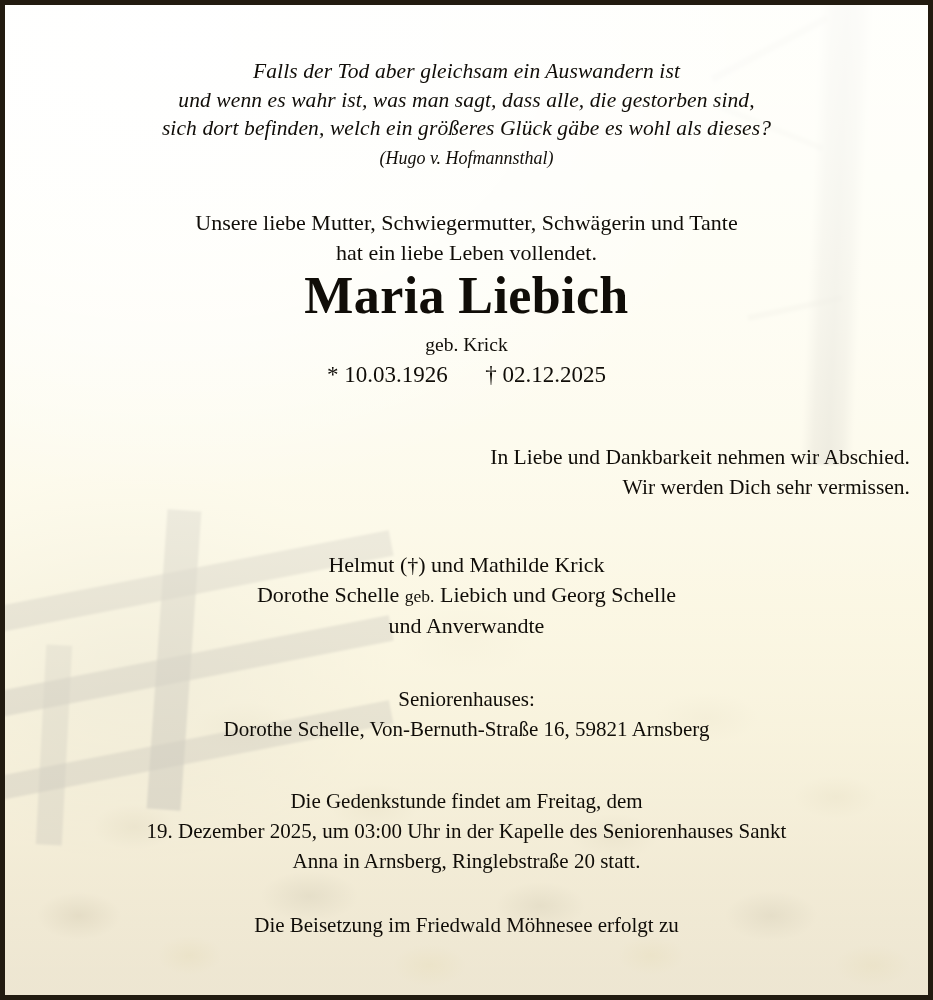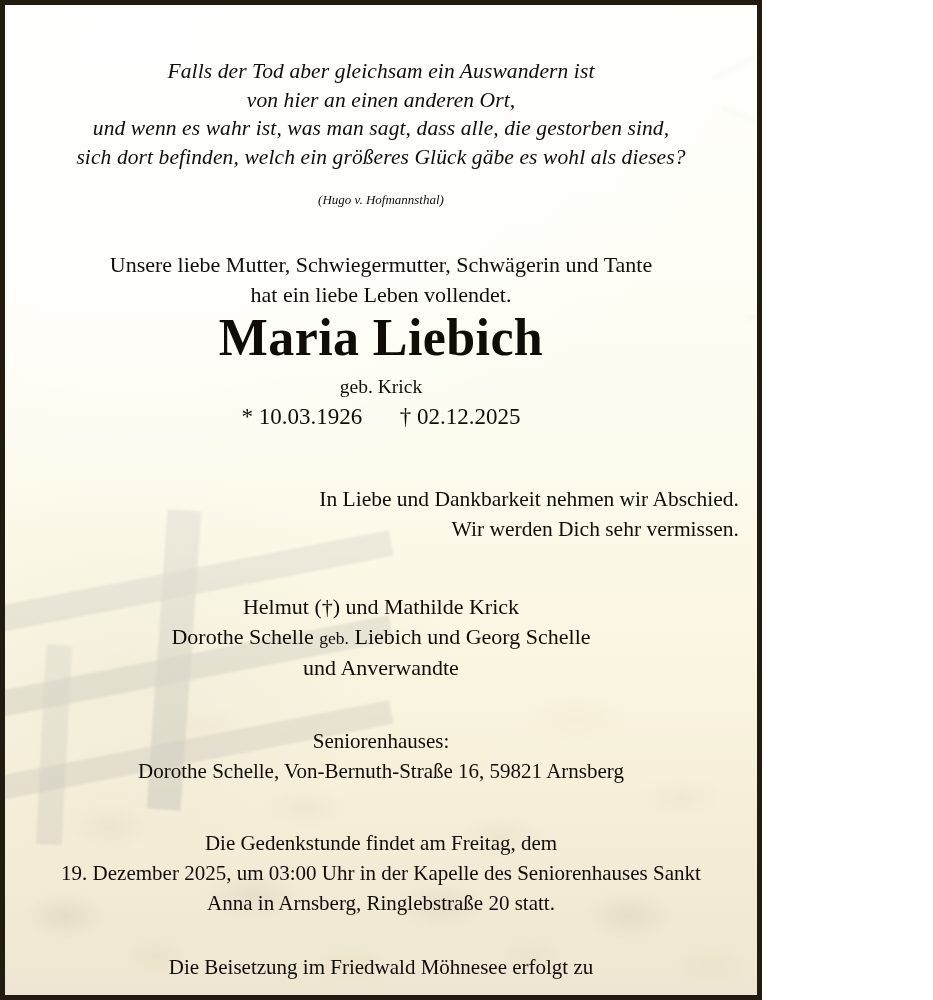--- a/index.html
+++ b/index.html
@@ -2,21 +2,21 @@
 <html><head>
 <meta charset="utf-8">
 <style>
   html, body {
     margin: 0;
     padding: 0;
     background: #ffffff;
   }
   #notice {
     position: relative;
-    width: 762px;
+    width: 933px;
     height: 1000px;
     overflow: hidden;
     box-sizing: border-box;
     border: 5px solid #221b10;
     background: #fdfcf6;
     font-family: "Liberation Serif", "DejaVu Serif", serif;
   }
 
   
   .bg-layer {
@@ -165,23 +165,23 @@
   }
 
   .quote {
     margin-top: 52px;
     font-style: italic;
     font-size: 21.5px;
     line-height: 28.5px;
     letter-spacing: .1px;
   }
   .quote-attrib {
-    margin-top: 19px;
+    margin-top: 5px;
     font-style: italic;
-    font-size: 13px;
+    font-size: 18px;
     line-height: 20px;
   }
 
   .intro {
     margin-top: 40px;
     font-size: 22px;
     line-height: 30px;
   }
 
   .name {
@@ -251,21 +251,20 @@
   <div class="bg-branch-a"></div>
   <div class="bg-branch-b"></div>
   <div class="bg-branch-c"></div>
   <div class="bg-layer bg-veil"></div>
   <div class="bg-layer bg-veil-tl"></div>
 
   <div class="content">
 
     <div class="quote">
       <div>Falls der Tod aber gleichsam ein Auswandern ist</div>
-      <div>von hier an einen anderen Ort,</div>
       <div>und wenn es wahr ist, was man sagt, dass alle, die gestorben sind,</div>
       <div>sich dort befinden, welch ein größeres Glück gäbe es wohl als dieses?</div>
     </div>
     <div class="quote-attrib">(Hugo v. Hofmannsthal)</div>
 
     <div class="intro">
       <div>Unsere liebe Mutter, Schwiegermutter, Schwägerin und Tante</div>
       <div>hat ein liebe Leben vollendet.</div>
     </div>
 

